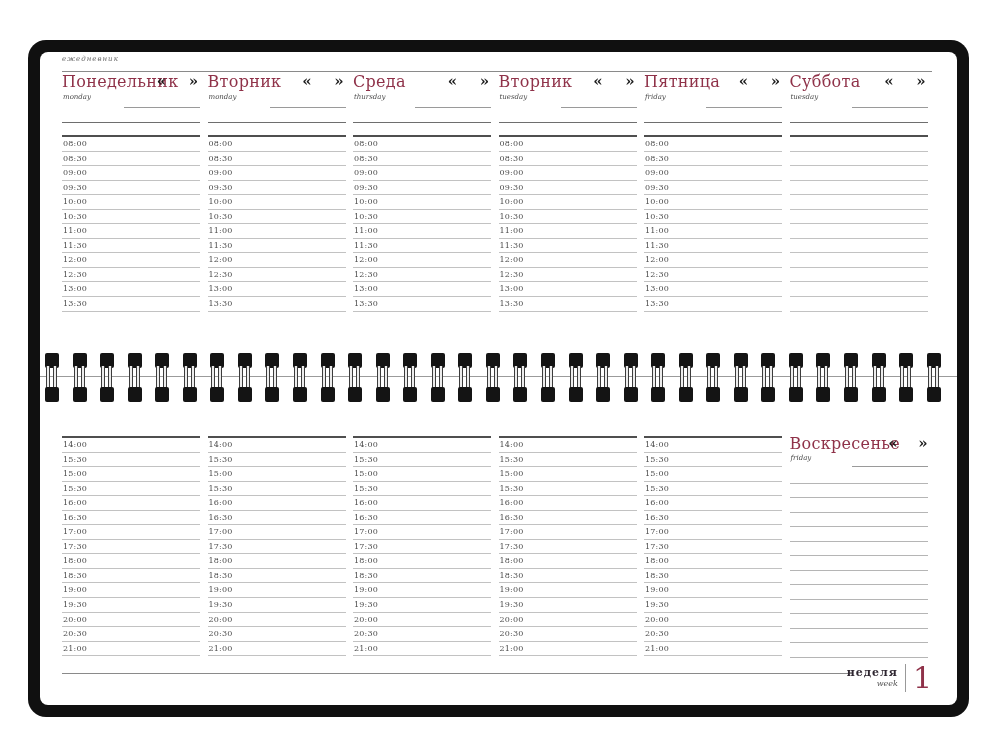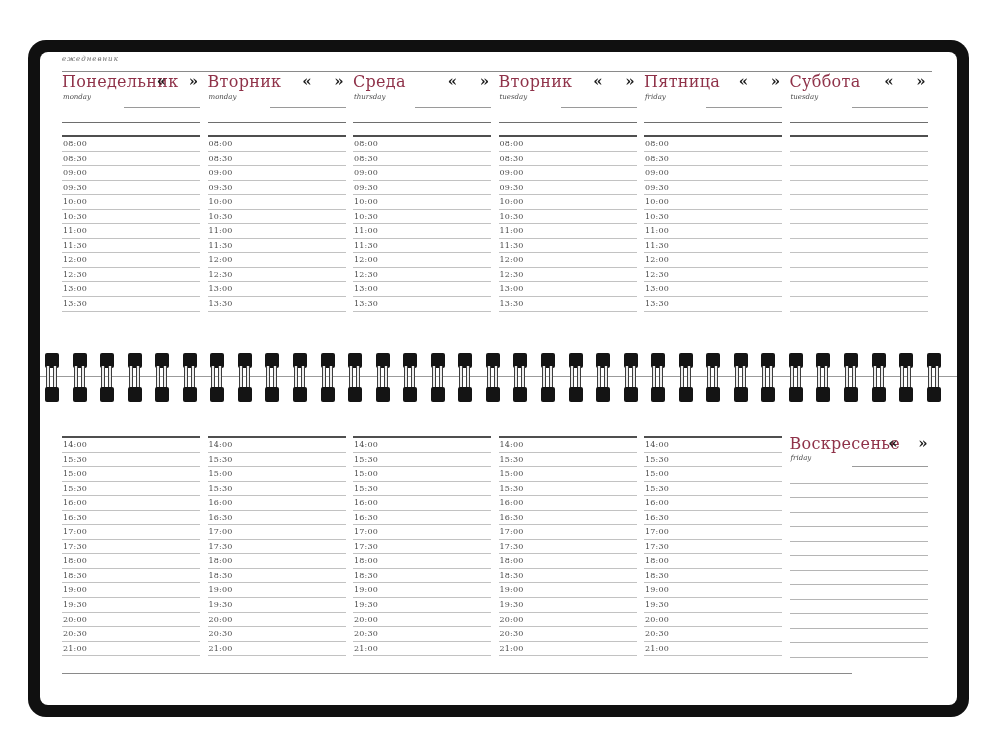--- a/index.html
+++ b/index.html
@@ -791,16 +791,24 @@
               <div class="srow"></div>
               <div class="srow"></div>
               <div class="srow"></div>
               <div class="srow"></div>
             </div>
           </div>
         </div>
 
       <div class="rule bottom-rule"></div>
 
+      <div class="week-footer">
+        <div class="wf-labels">
+          <div class="wf-ru">неделя</div>
+          <div class="wf-en">week</div>
+        </div>
+        <div class="wf-div"></div>
+        <div class="wf-num">1</div>
+      </div>
 
     </div>
   </div>
 </div>
 
 </body></html>

